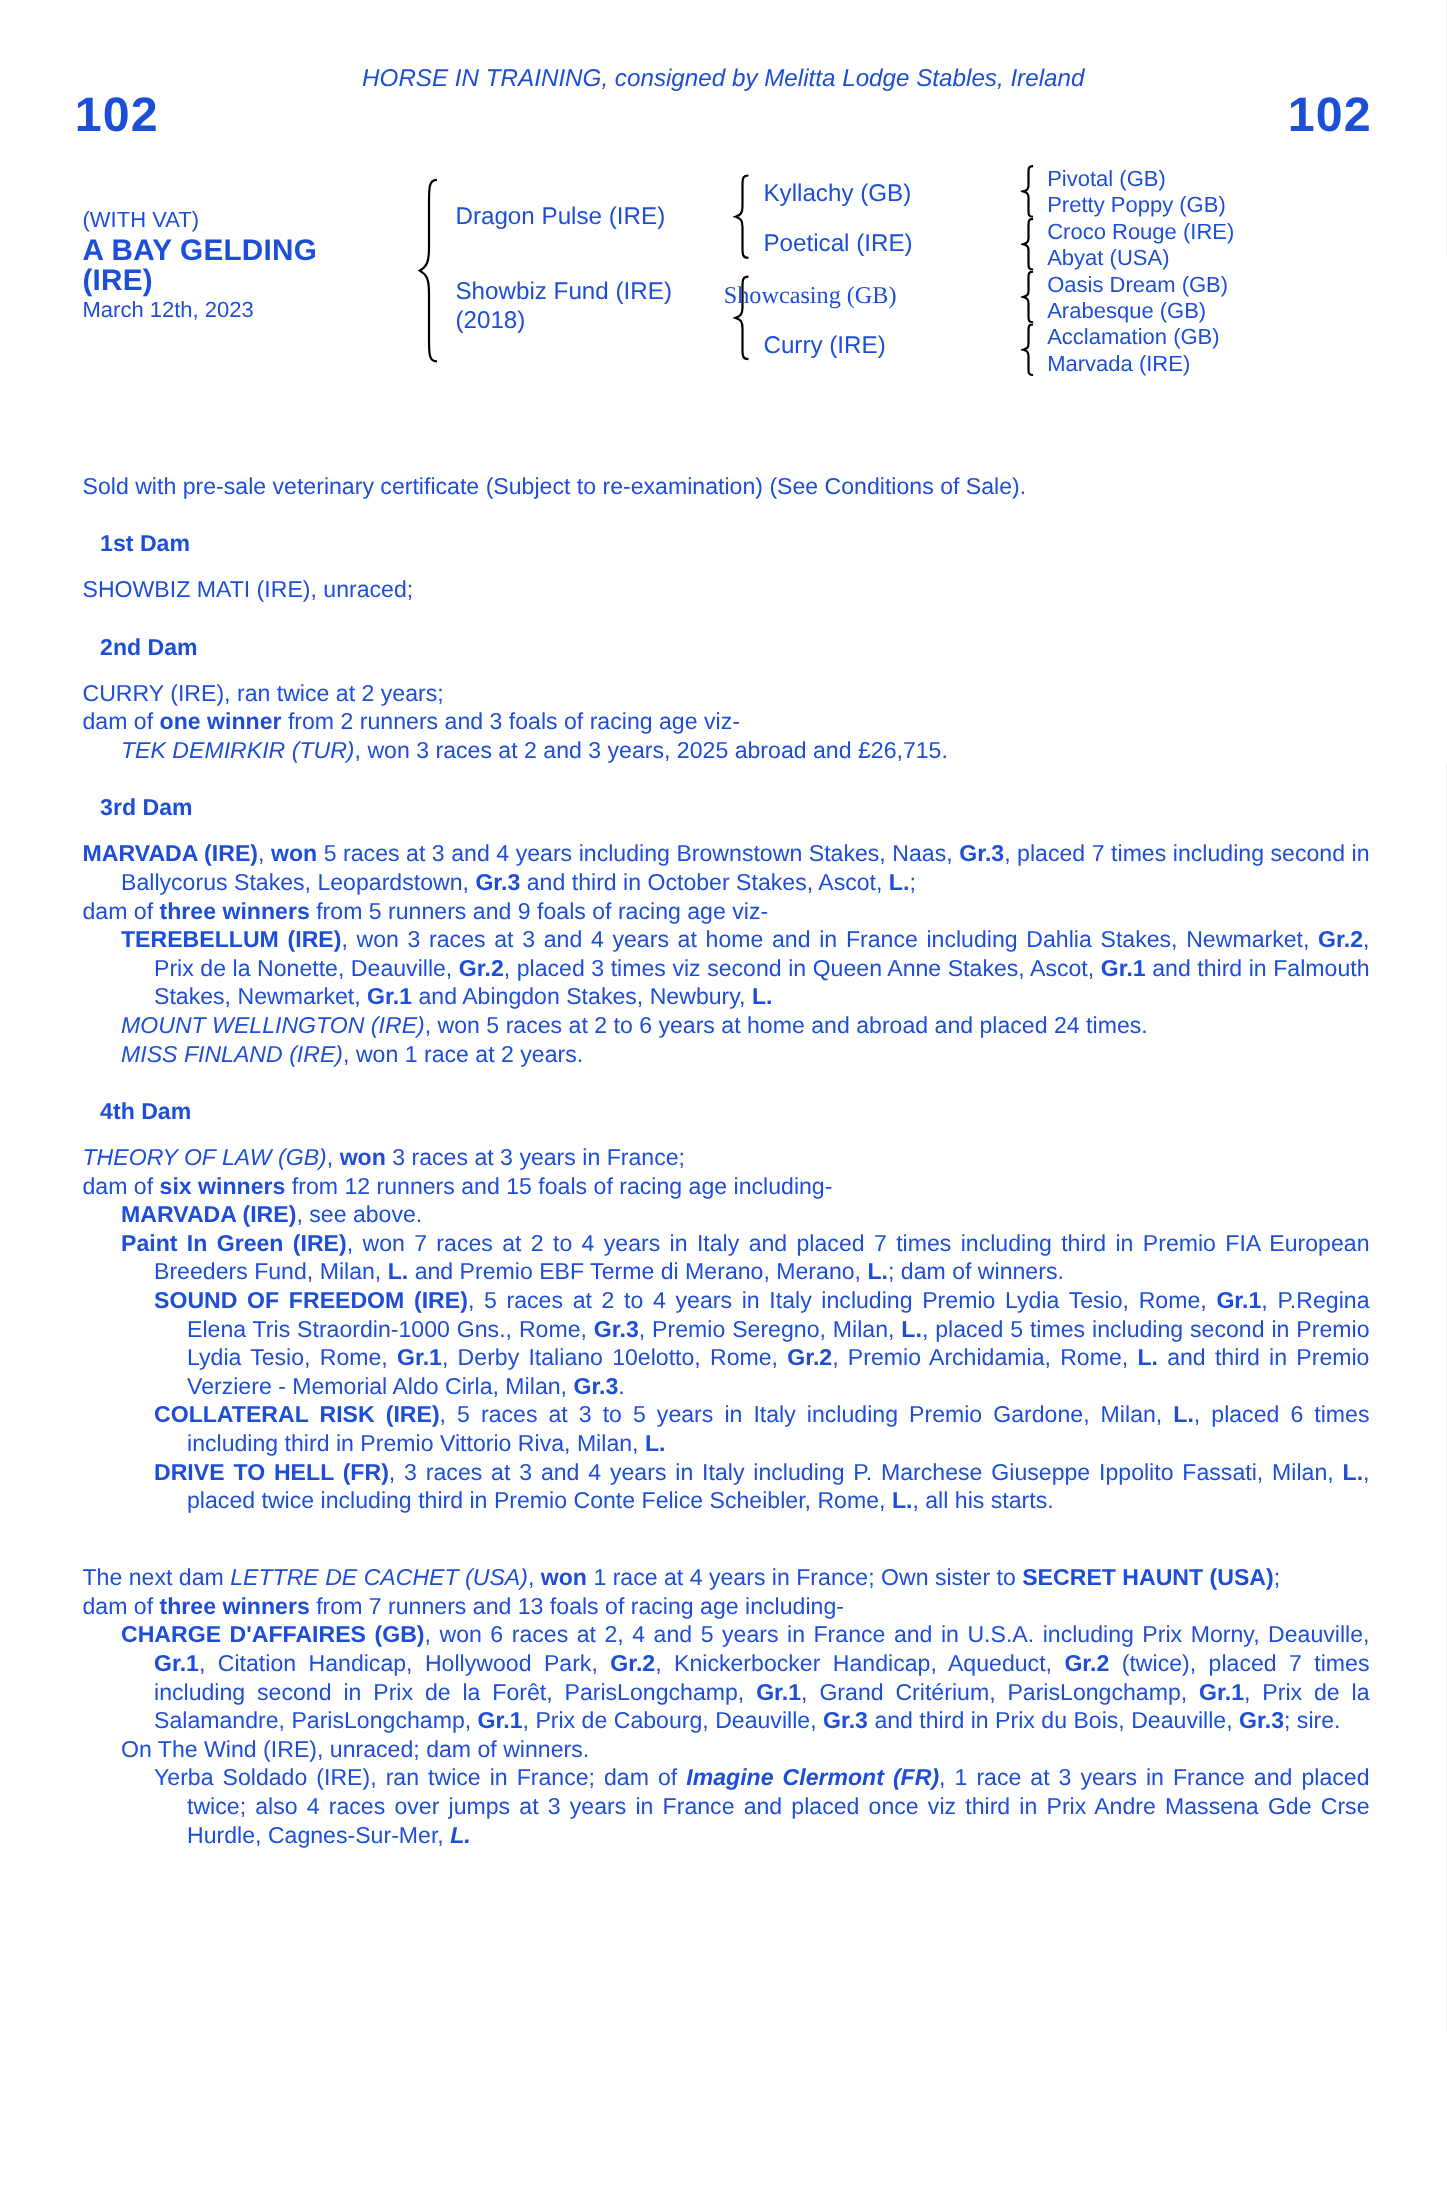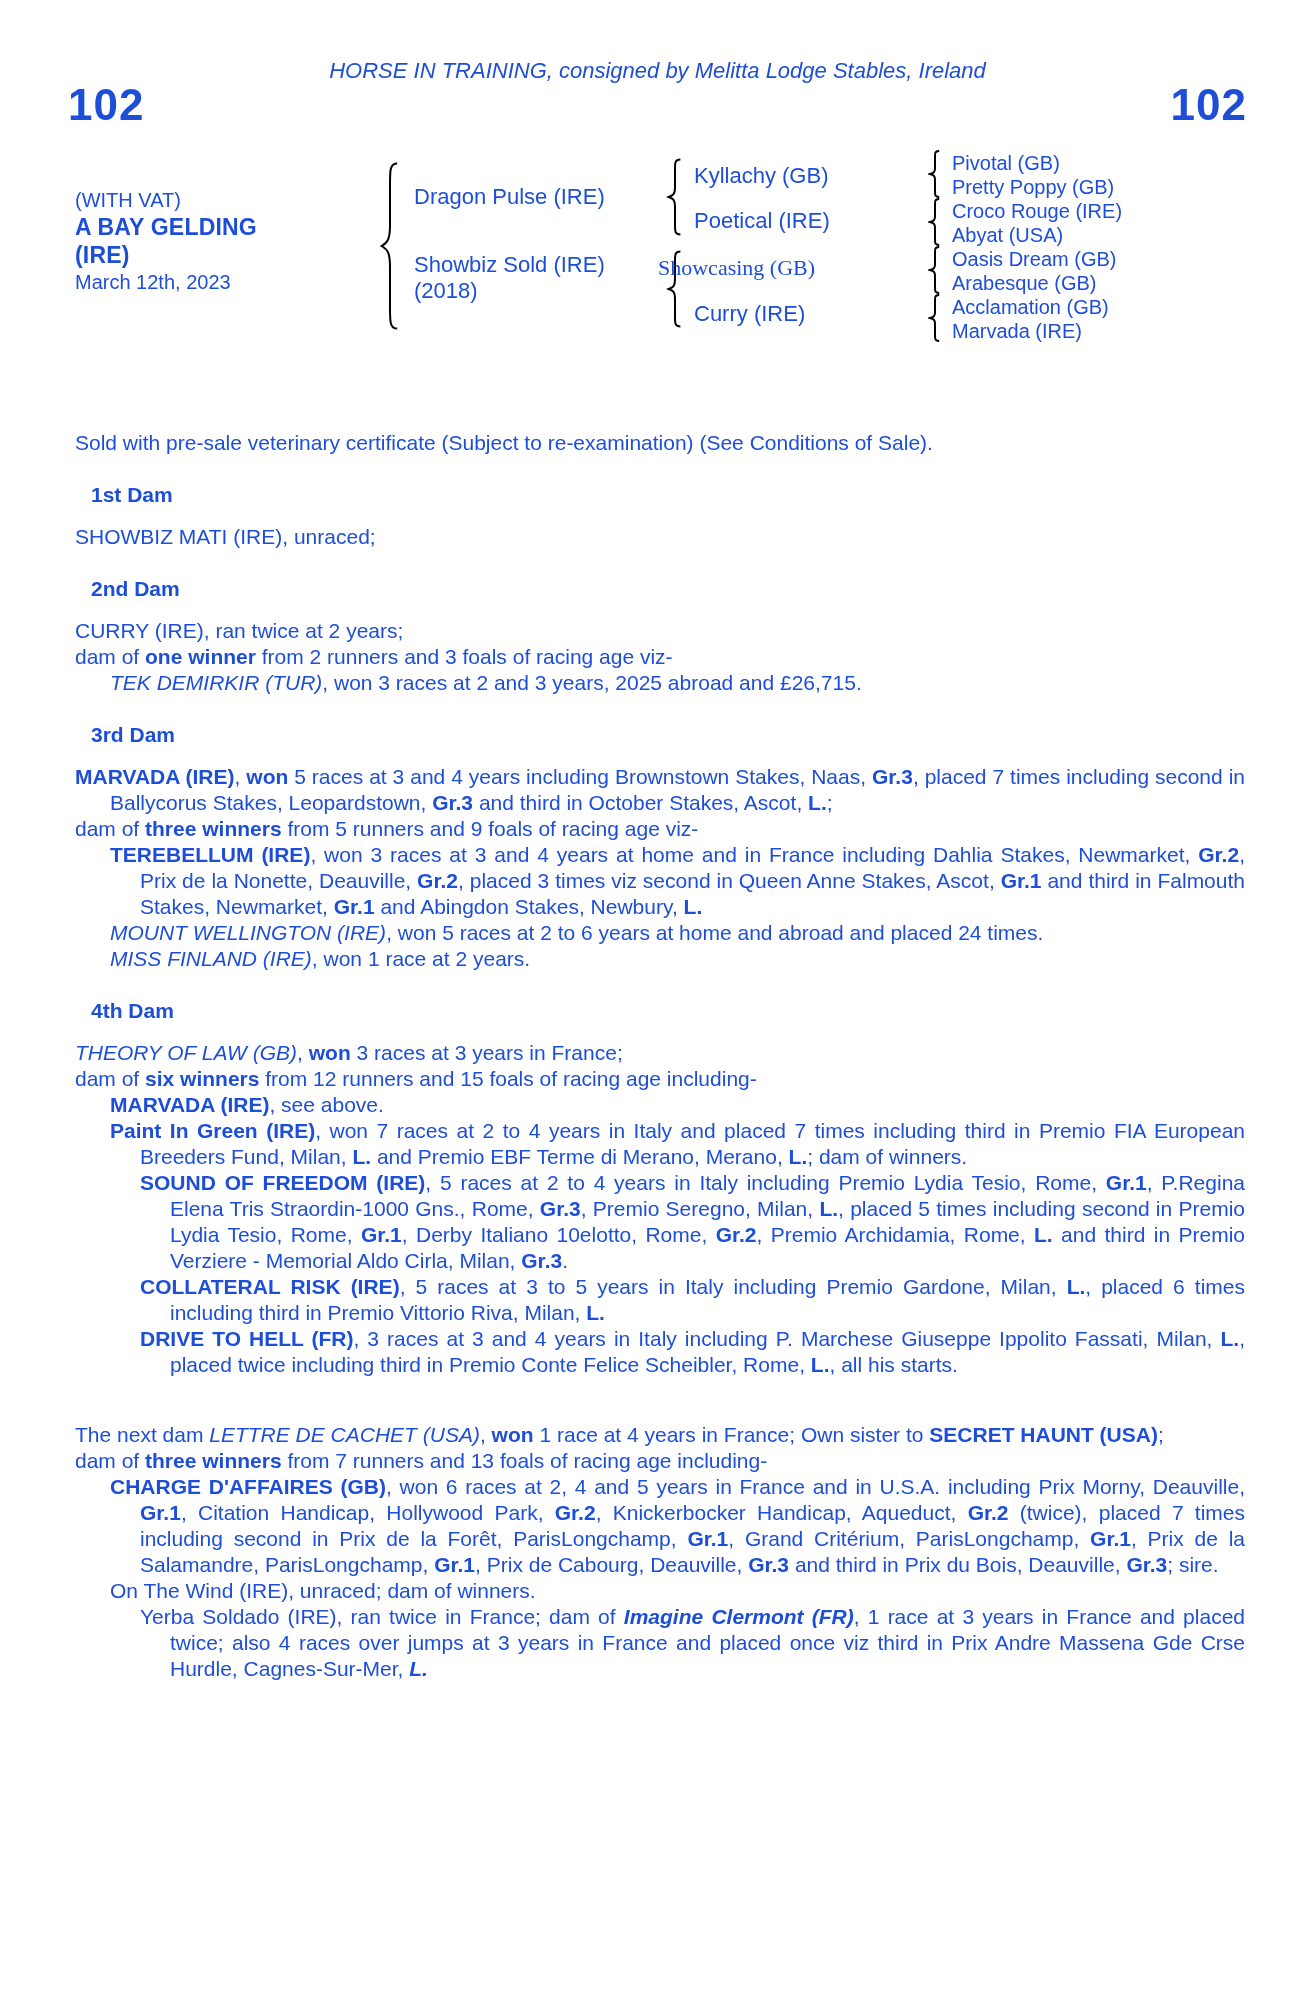--- a/index.html
+++ b/index.html
@@ -17,21 +17,21 @@
   .lot-number{
     position:absolute;top:80px;font-size:44px;font-weight:bold;letter-spacing:1px;
   }
   .lot-left{left:68px;}
   .lot-right{right:68px;}
 
   
   .ped-item{position:absolute;font-size:22px;white-space:nowrap;}
   .ped-left{position:absolute;left:75px;top:188px;width:300px;}
   .ped-vat{font-size:20px;line-height:25px;}
-  .ped-title{font-size:23px;font-weight:bold;line-height:28px;letter-spacing:.2px;}
+  .ped-title{font-size:27px;font-weight:bold;line-height:28px;letter-spacing:.2px;}
   .ped-date{font-size:20px;line-height:27px;}
   .gen3{font-size:20px;}
   .brace{position:absolute;}
   .brace svg{display:block;width:100%;height:100%;}
 
   
   .text-block{
     position:absolute;top:430px;left:75px;width:1170px;
     font-size:21px;line-height:26px;
   }
@@ -62,21 +62,21 @@
       <div class="ped-title">(IRE)</div>
       <div class="ped-date">March 12th, 2023</div>
     </div>
 
     <div class="brace" style="left:378px;top:160px;width:24px;height:172px;">
       <svg viewBox="0 0 20 100" preserveAspectRatio="none">
           <path d="M16 2 C10 2 10 6 10 14 L10 38 C10 46 8 48 3 50 C8 52 10 54 10 62 L10 86 C10 94 10 98 16 98" fill="none" stroke="#000" stroke-width="2" vector-effect="non-scaling-stroke"></path>
         </svg>
     </div>
     <div class="ped-item" style="left:414px;top:184px;">Dragon Pulse (IRE)</div>
-    <div class="ped-item" style="left:414px;top:252px;">Showbiz Sold (IRE)</div>
+    <div class="ped-item" style="left:414px;top:252px;">Showbiz Fund (IRE)</div>
     <div class="ped-item" style="left:414px;top:278px;">(2018)</div>
 
     <div class="brace" style="left:666px;top:158px;width:18px;height:78px;">
       <svg viewBox="0 0 20 100" preserveAspectRatio="none">
           <path d="M16 2 C10 2 10 6 10 14 L10 38 C10 46 8 48 3 50 C8 52 10 54 10 62 L10 86 C10 94 10 98 16 98" fill="none" stroke="#000" stroke-width="2" vector-effect="non-scaling-stroke"></path>
         </svg>
     </div>
     <div class="brace" style="left:666px;top:250px;width:18px;height:78px;">
       <svg viewBox="0 0 20 100" preserveAspectRatio="none">
           <path d="M16 2 C10 2 10 6 10 14 L10 38 C10 46 8 48 3 50 C8 52 10 54 10 62 L10 86 C10 94 10 98 16 98" fill="none" stroke="#000" stroke-width="2" vector-effect="non-scaling-stroke"></path>

